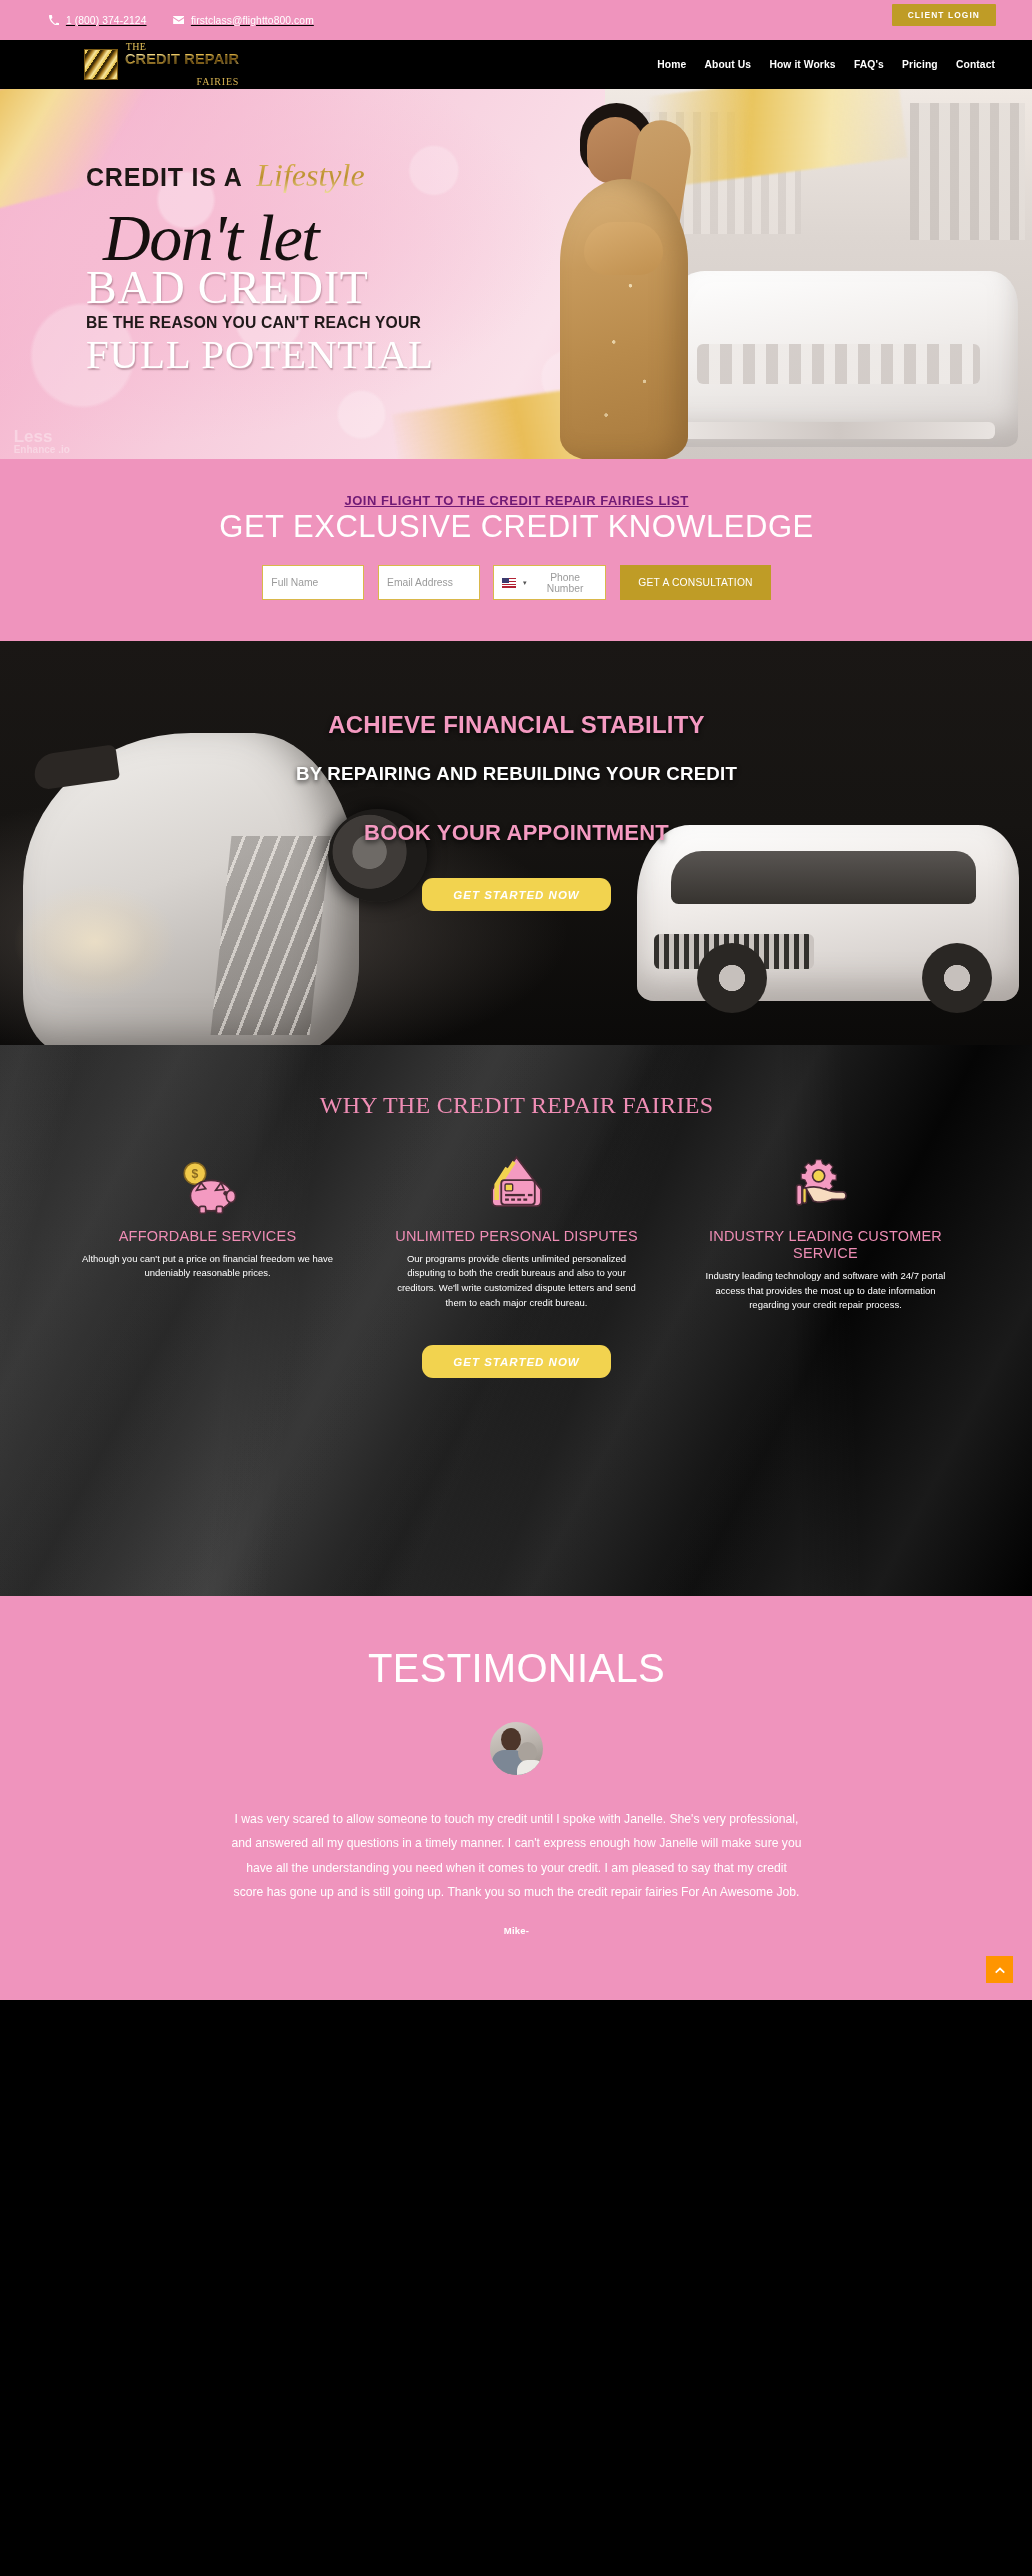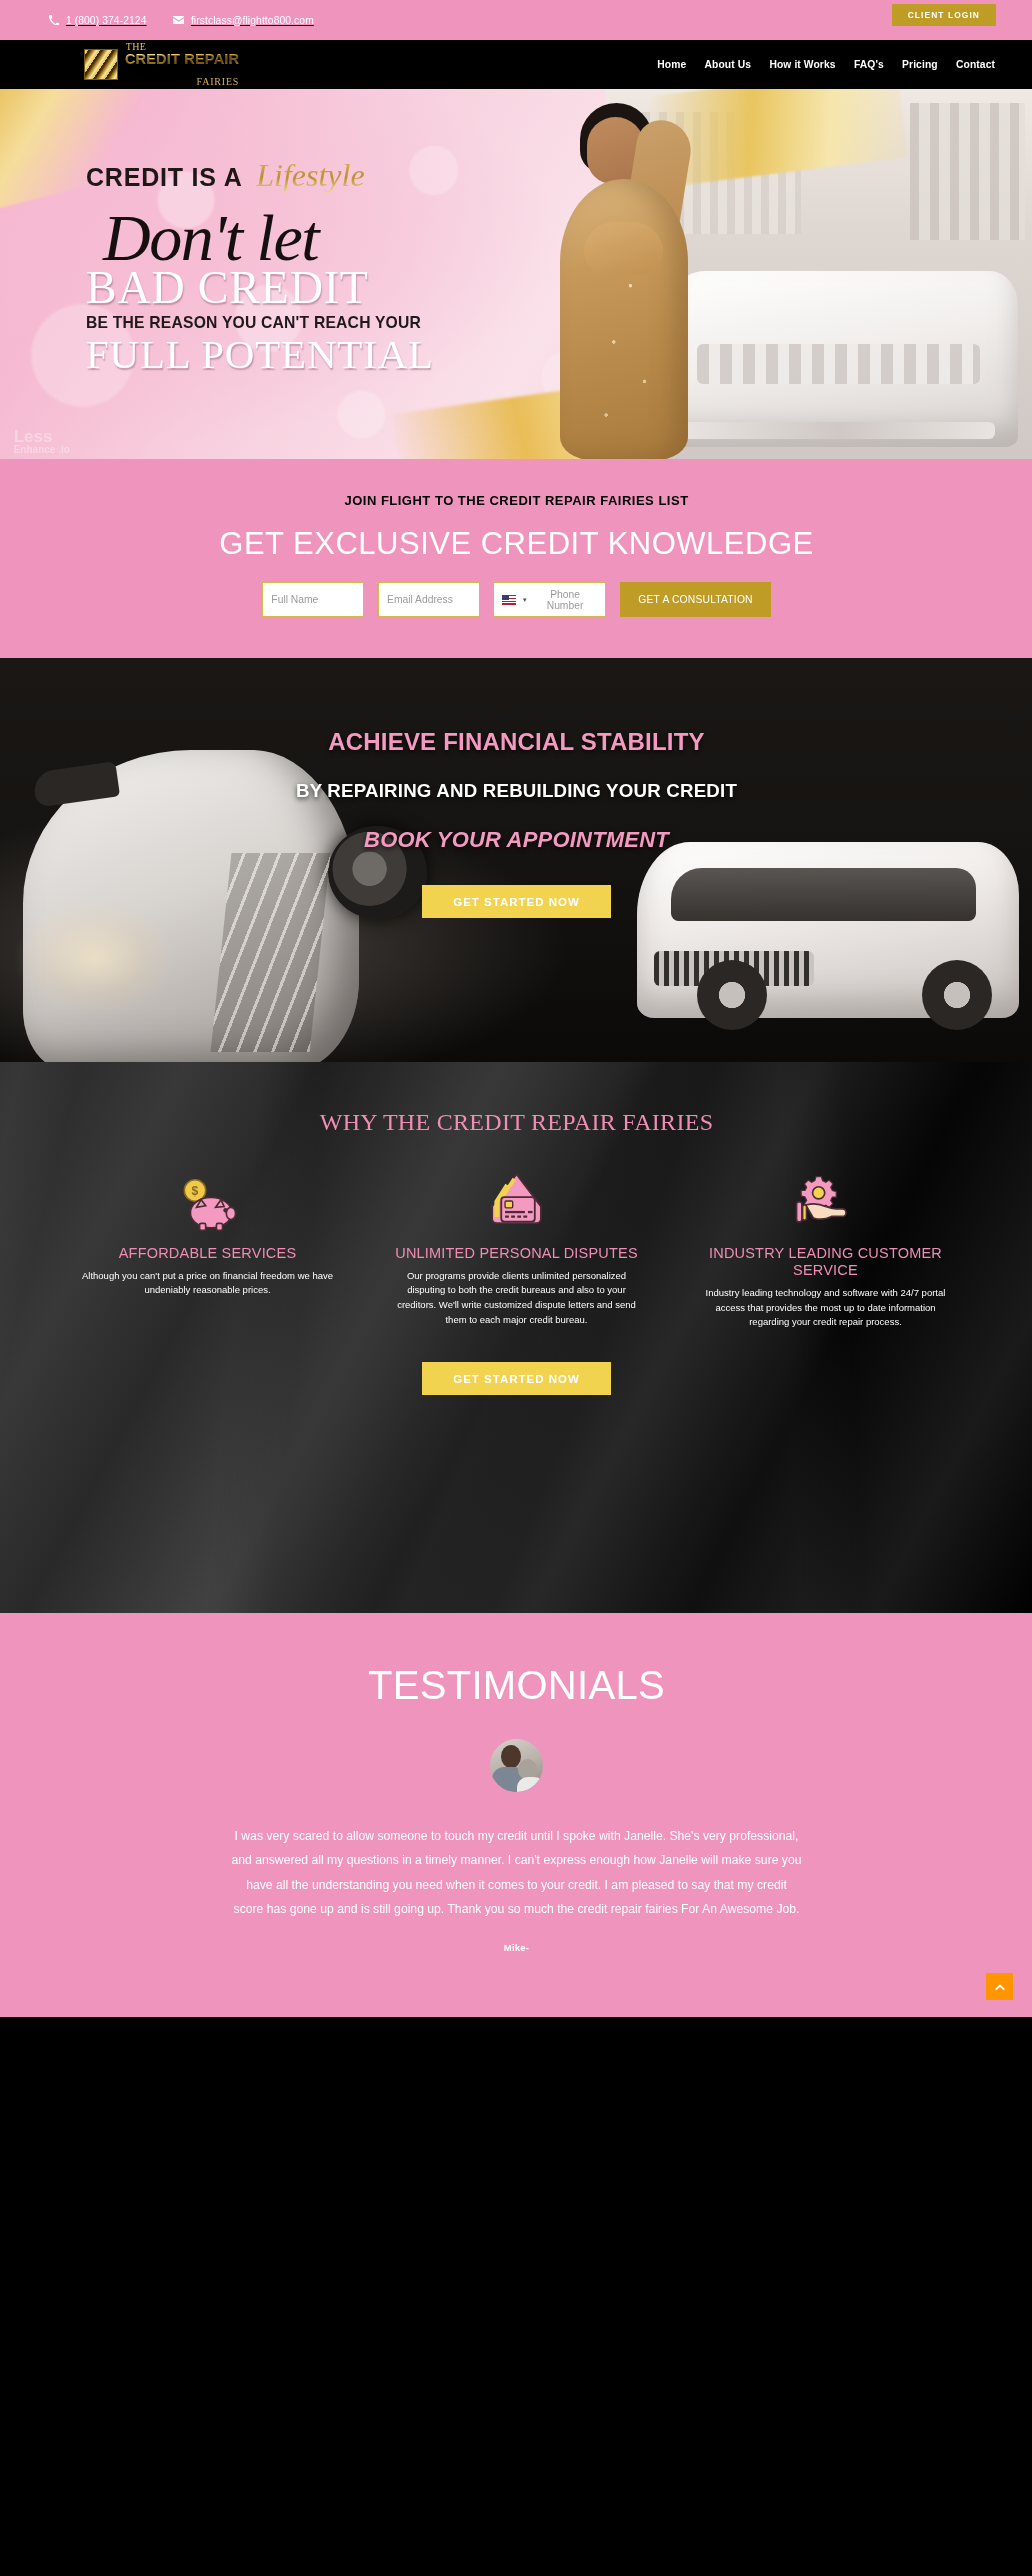--- a/index.html
+++ b/index.html
@@ -324,25 +324,26 @@
     border-radius: 40px 40px 31px 31px;
   }
 
   
   .newsletter {
     background: #ef94bd;
     padding: 34px 0 41px;
     text-align: center;
   }
   .nl-kicker {
-    color: #000000;
+    color: #701a75;
     font-size: 13px;
     font-weight: bold;
     letter-spacing: 0.5px;
-    margin-bottom: 18px;
+    margin-bottom: 1px;
+    text-decoration: underline;
   }
   .nl-title {
     color: #ffffff;
     font-size: 31px;
     font-weight: normal;
     letter-spacing: 0.5px;
     margin-bottom: 20px;
   }
   .nl-form {
     display: flex;
@@ -481,34 +482,34 @@
     color: #ffffff;
     letter-spacing: 0.2px;
     margin-top: 24px;
     text-shadow: 0 1.5px 5.3px rgba(0,0,0,.75);
   }
   .st-h3 {
     font-size: 22px;
     font-weight: bold;
     color: #f49ac1;
     letter-spacing: 0.2px;
-    margin-top: 25px;
+    margin-top: 35px;
     text-shadow: 0 1.5px 5.3px rgba(0,0,0,.75);
-    font-style: italic;
   }
   .yellow-btn {
     display: inline-block;
     background: #f2d34f;
     color: #ffffff;
+    font-style: italic;
     font-weight: bold;
     font-size: 11.5px;
     letter-spacing: 1px;
     padding: 10.7px 31px;
     border: none;
-    border-radius: 0;
+    border-radius: 11px;
     margin-top: 32px;
     cursor: pointer;
     font-family: "Liberation Sans", sans-serif;
   }
 
   
   .why {
     position: relative;
     height: 551px;
     overflow: hidden;

